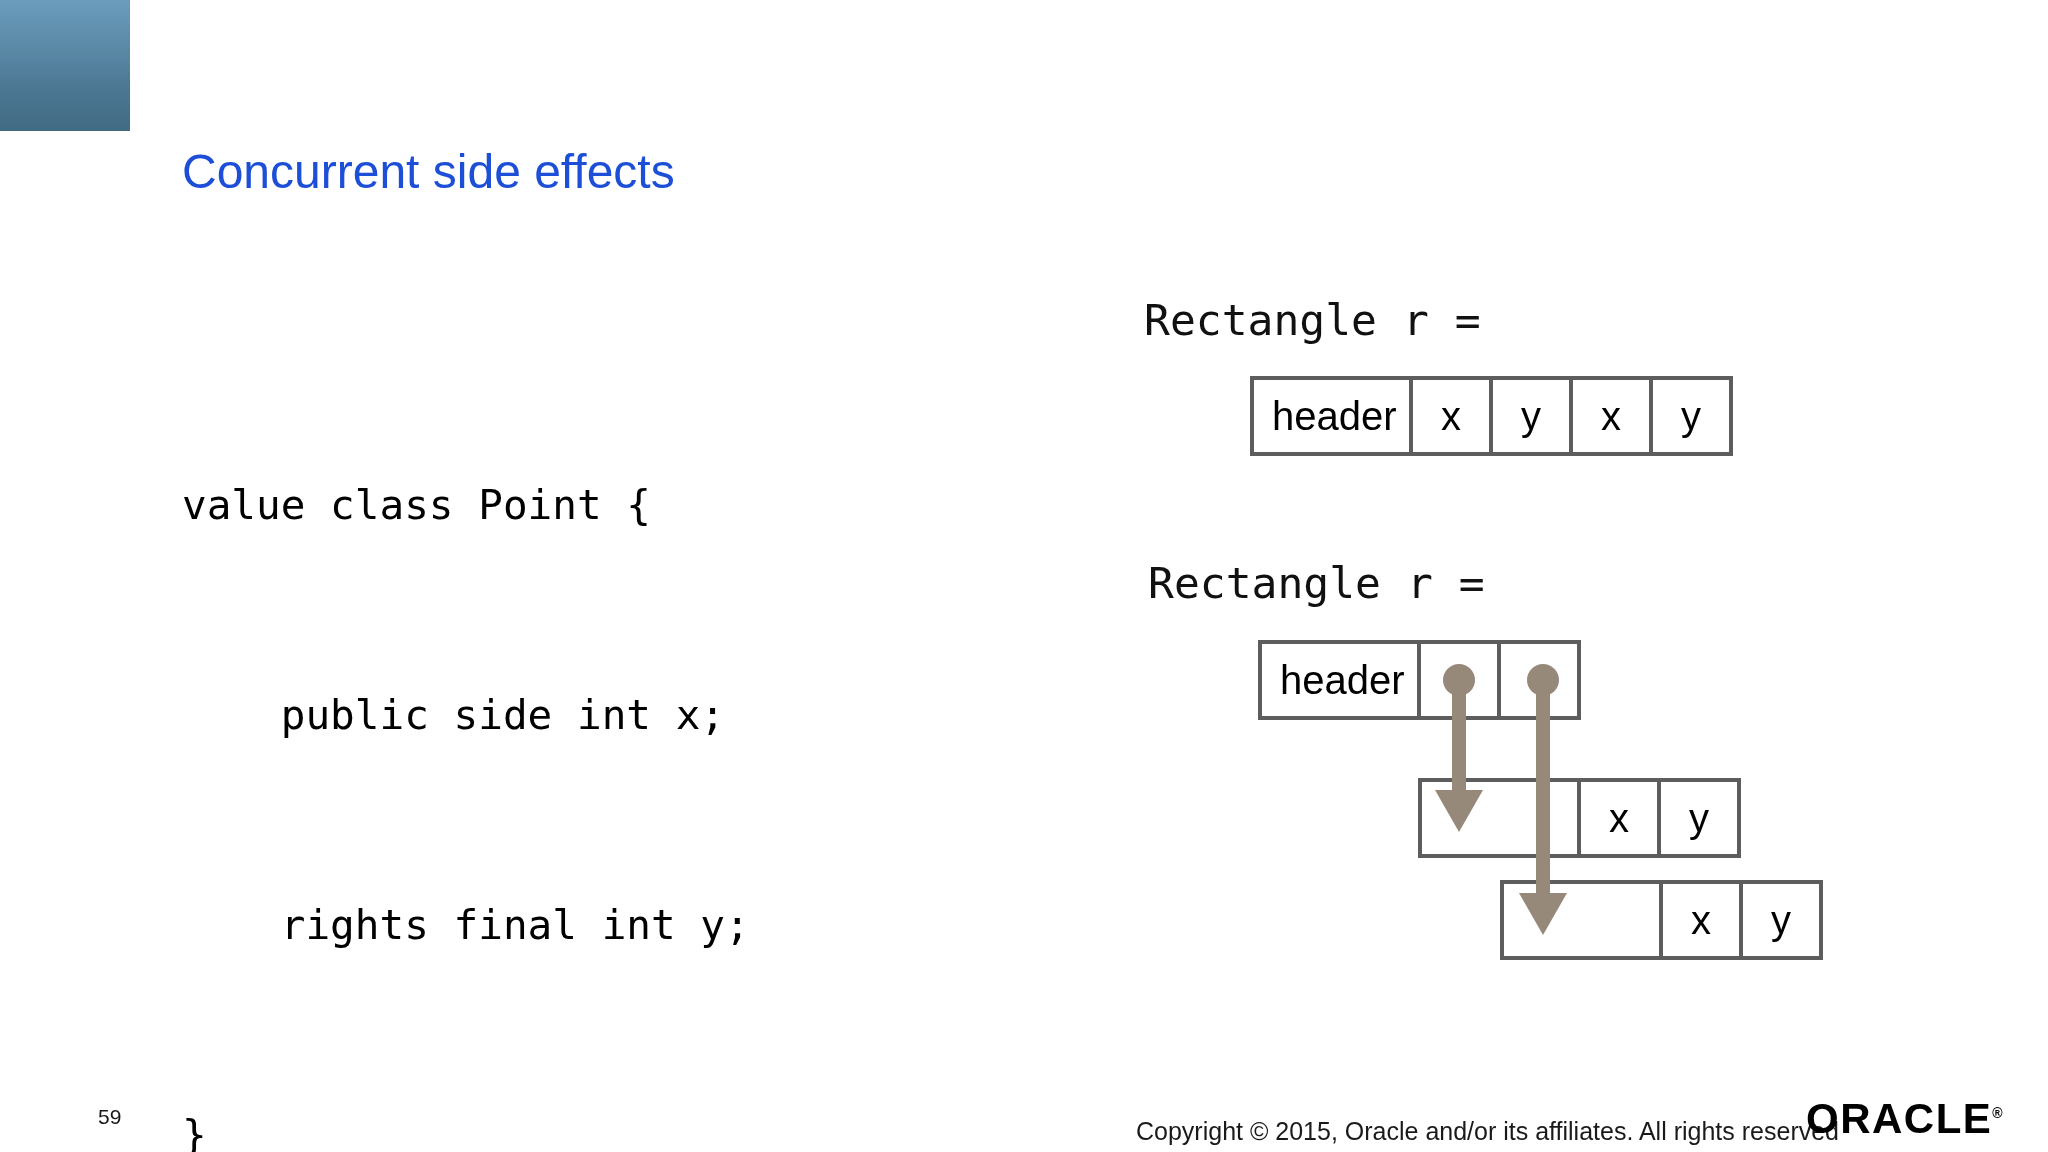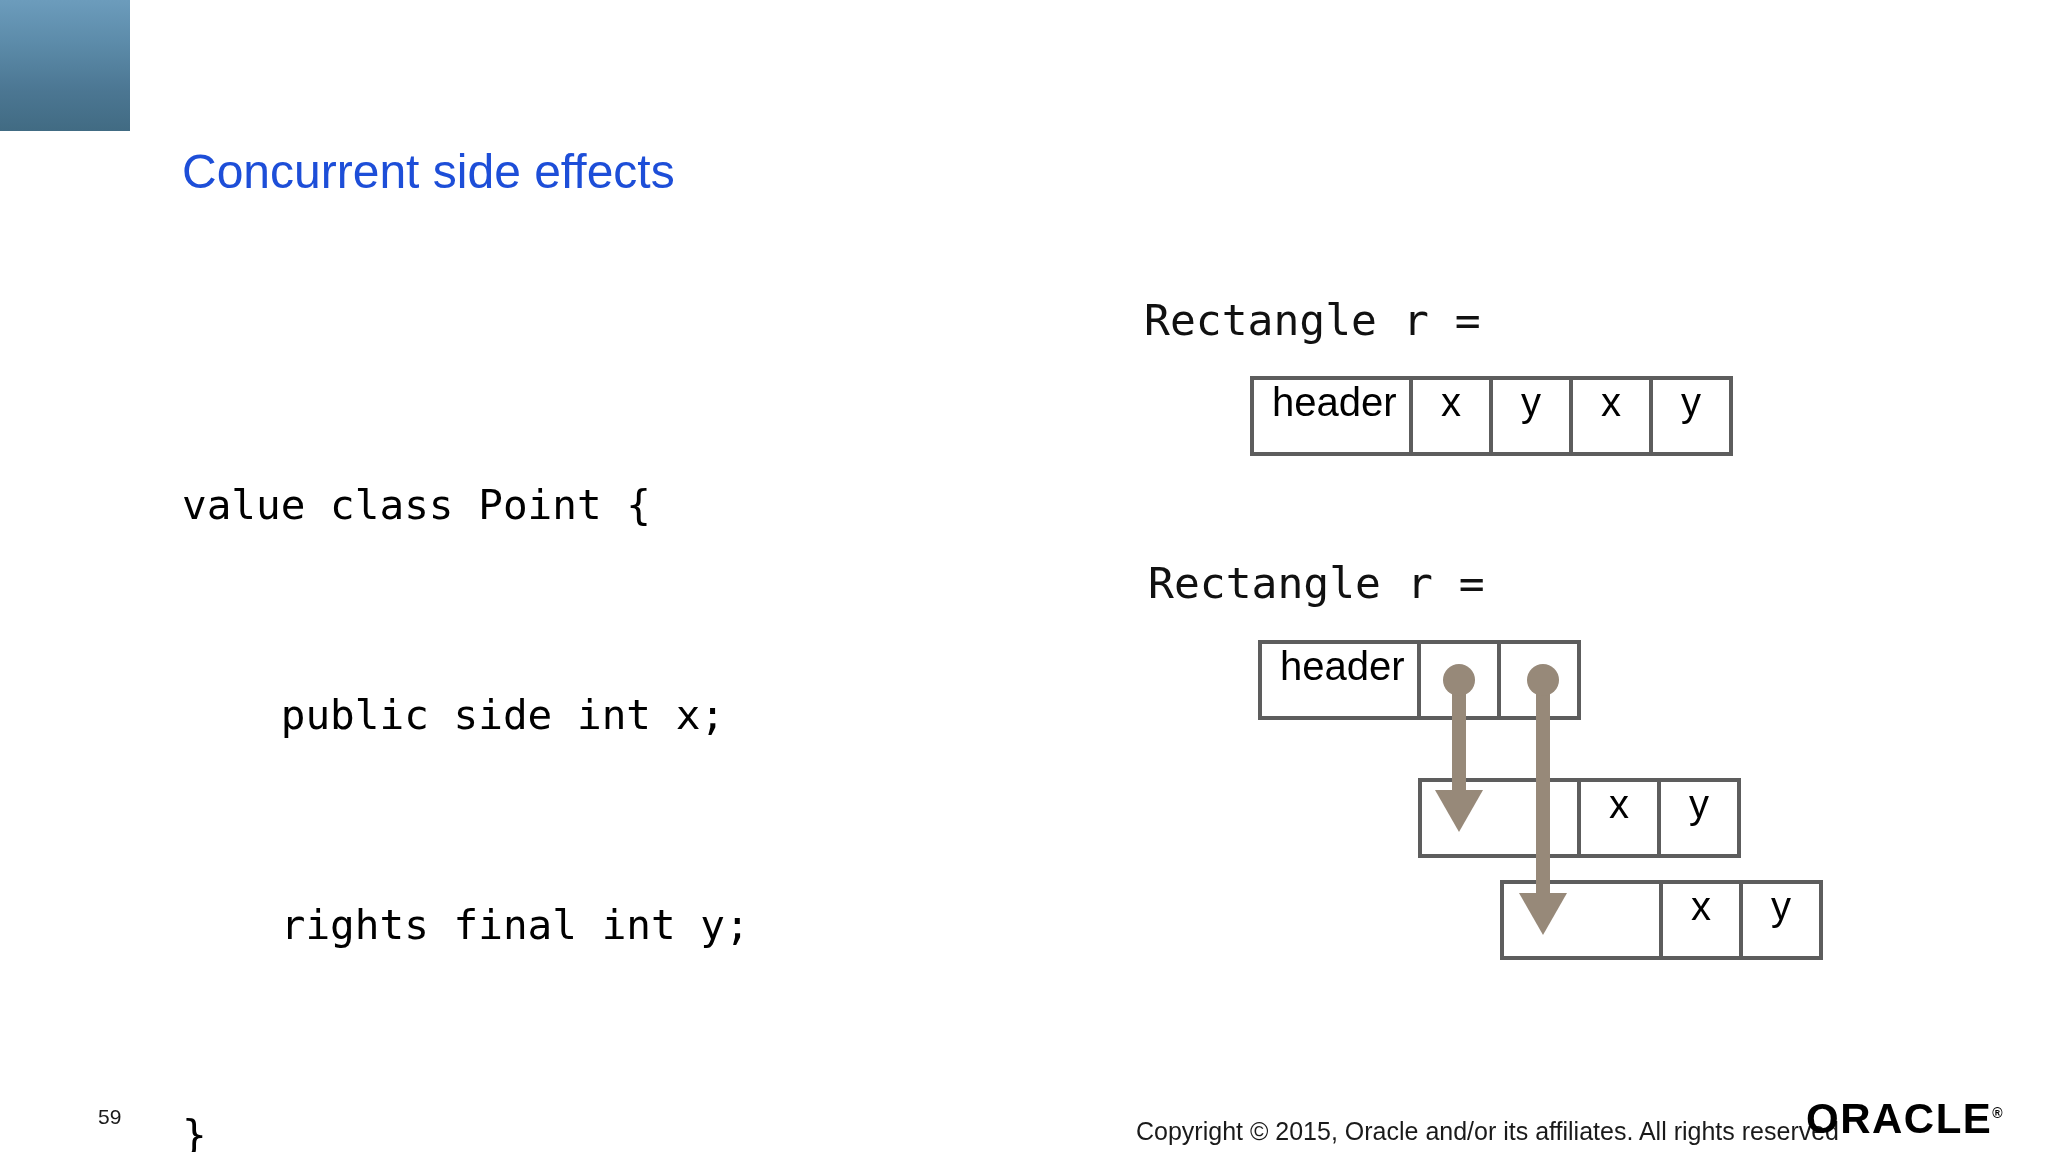--- a/index.html
+++ b/index.html
@@ -84,20 +84,21 @@
     position: absolute;
     display: flex;
     align-items: stretch;
   }
   .cell {
     box-sizing: border-box;
     border: 4px solid #5d5d5d;
     background: #ffffff;
     height: 80px;
     display: flex;
+    align-items: center;
     justify-content: center;
     font-family: "Liberation Sans", sans-serif;
     font-size: 40px;
     color: #000000;
     margin-right: -4px;
     position: relative;
   }
   .cell.header {
     width: 163px;
     justify-content: flex-start;

